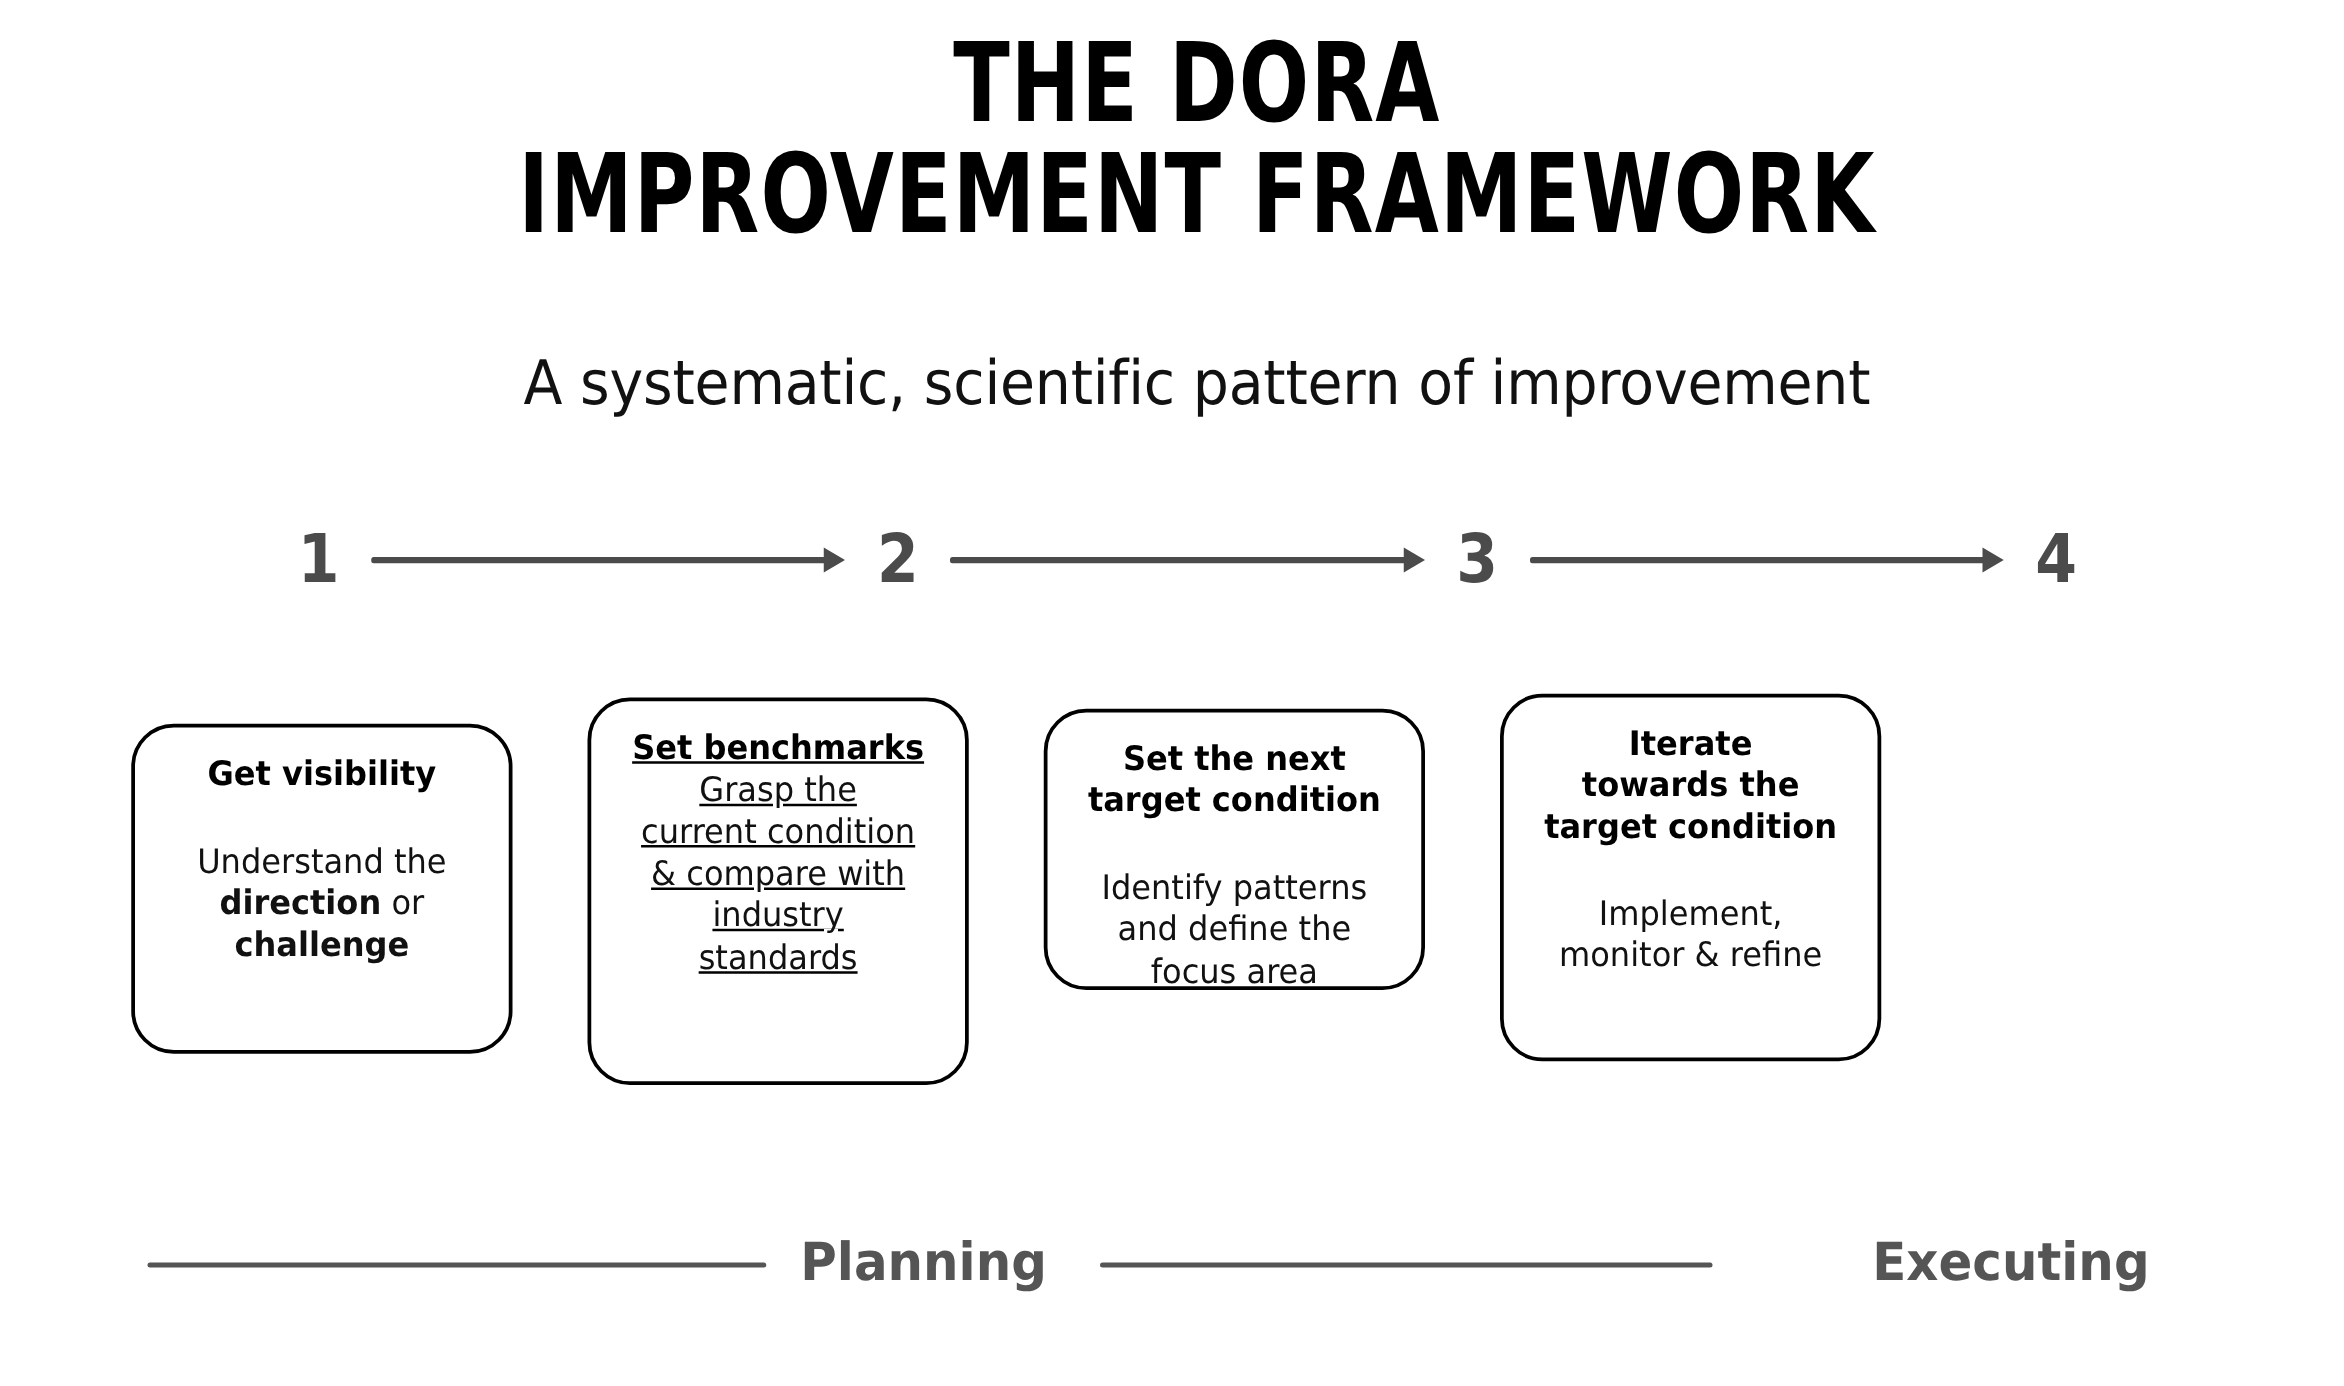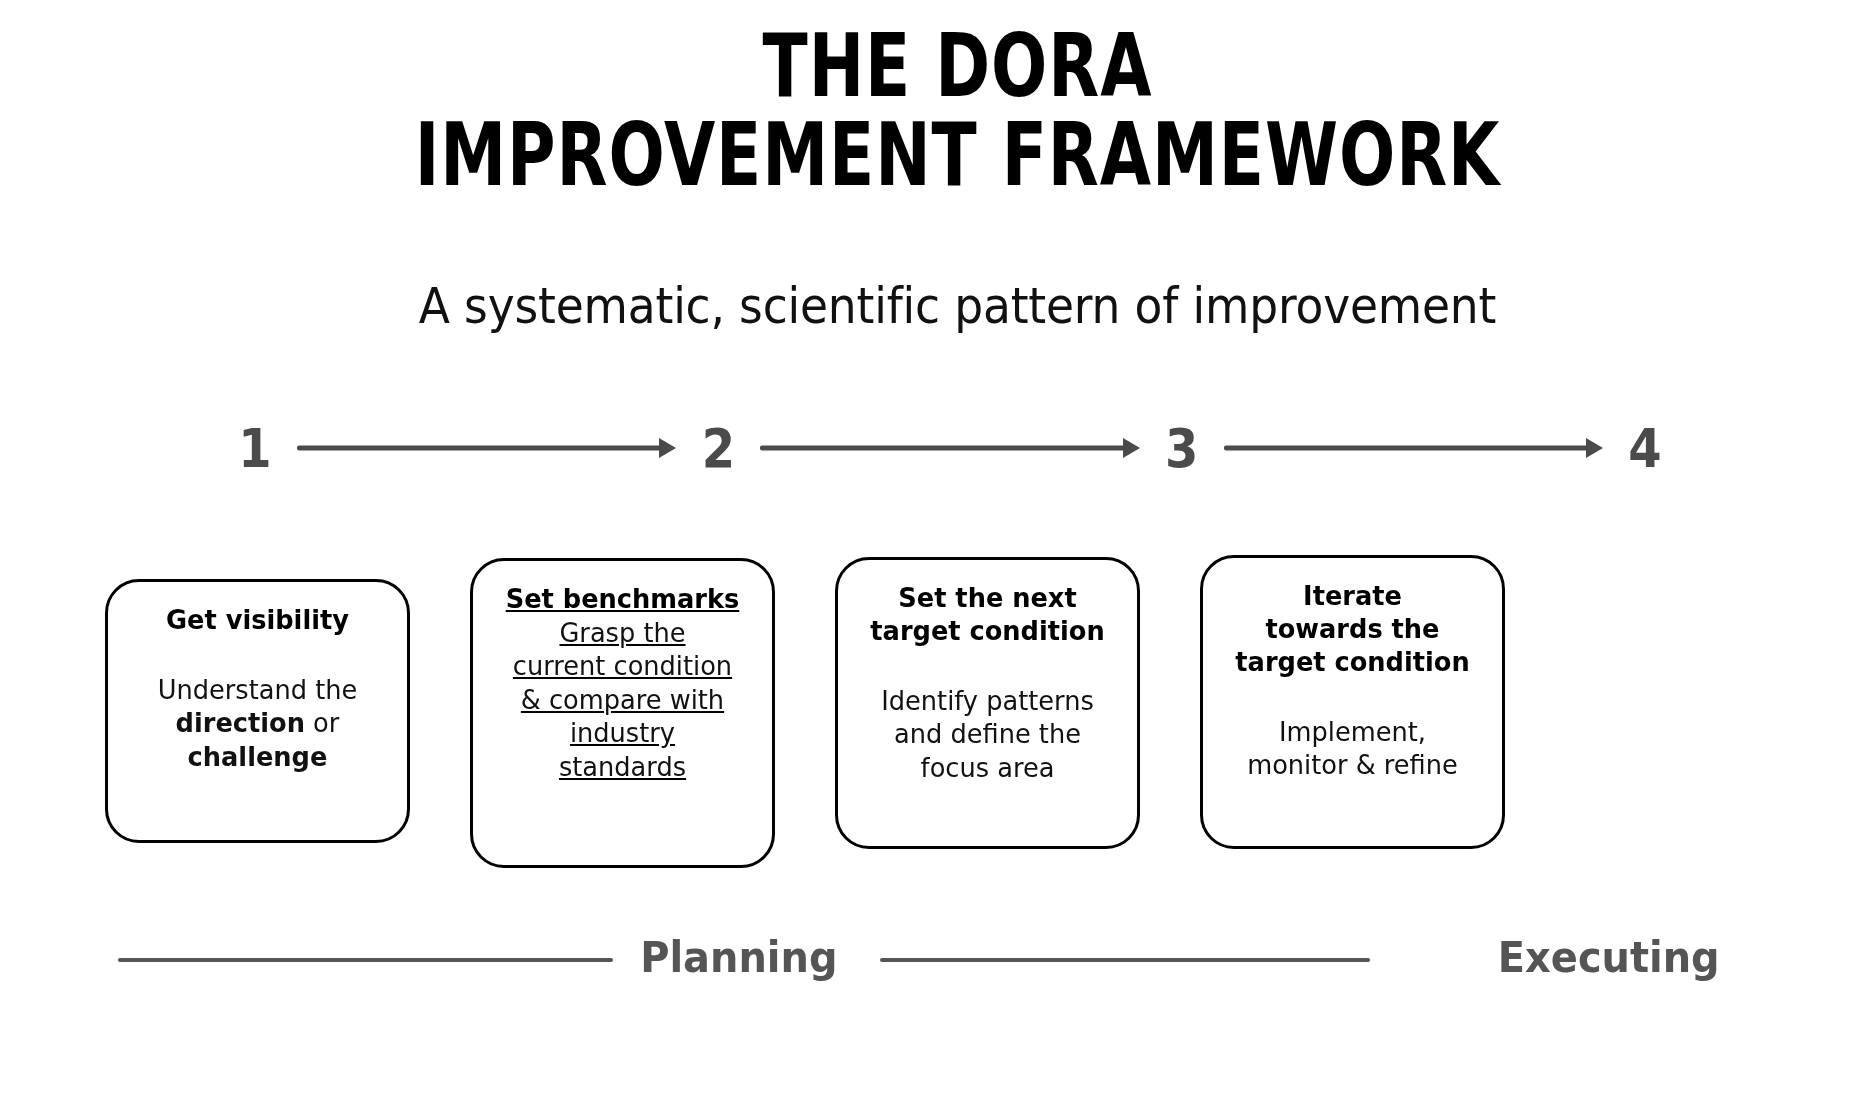--- a/index.html
+++ b/index.html
@@ -84,25 +84,25 @@
     font-size:27px;
     color:#111;
     line-height:1.24;
     transform:scaleX(0.95);
   }
   .card-body b { font-weight:700; }
   .gap-lg { height:36px; }
 
   #card-1 { left:85px;  top:24px;  width:305px; height:264px; }
   #card-2 { left:450px; top:3px;  width:305px; height:310px;text-decoration:underline; }
-  #card-3 { left:815px; top:2px;  width:305px; height:292px; }
+  #card-3 { left:815px; top:12px;  width:305px; height:225px; }
   #card-4 { left:1180px;top:0px;  width:305px; height:294px; }
 
   
-  .phases { position:absolute; top:924px; left:0; width:1658px; height:70px; }
+  .phases { position:absolute; top:976px; left:0; width:1658px; height:70px; }
   .phase-line {
     position:absolute; top:34px; height:4px; background:#555; border-radius:2px;
   }
   #line-left  { left:98px;  width:495px; }
   #line-right { left:860px; width:490px; }
   .phase-label {
     position:absolute; top:0;
     font-family:"DejaVu Sans", sans-serif;
     font-weight:700; font-size:42px; color:#555;
     line-height:68px; white-space:nowrap;

